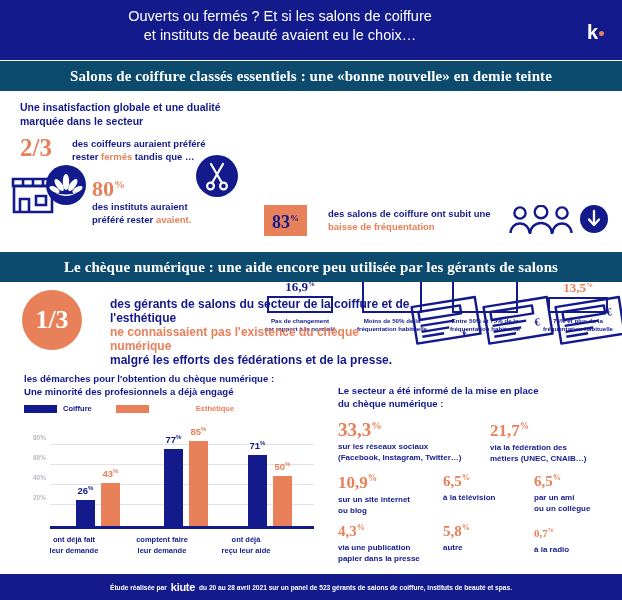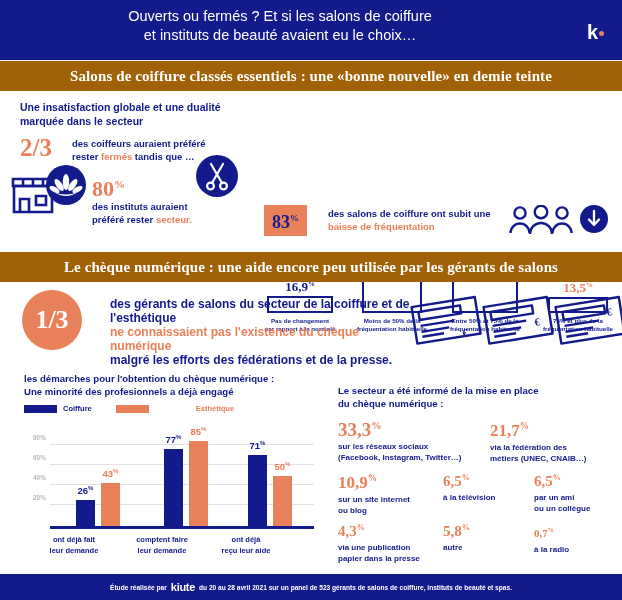--- a/index.html
+++ b/index.html
@@ -27,21 +27,21 @@
     color:#ffffff;font-weight:bold;font-size:20px;line-height:20px;
   }
   .logo .dot{
     display:inline-block;width:5px;height:5px;border-radius:50%;
     background:#e8805a;vertical-align:3px;margin-left:1px;
   }
 
   
   .banner{
     position:absolute;left:0;width:622px;height:30px;
-    background:#a16207;color:#ffffff;
+    background:#0c4a6e;color:#ffffff;
     font-family:"Liberation Serif", serif;
     font-weight:bold;font-size:15px;
     display:flex;align-items:center;justify-content:center;
     letter-spacing:.1px;
   }
   .banner1{top:61px;}
   .banner2{top:252px;}
 
   
   .sec1{position:absolute;left:0;top:95px;width:622px;height:150px;}
@@ -247,21 +247,21 @@
         <path d="M15 9 L26 28"></path>
         <path d="M27 9 L16 28"></path>
         <circle cx="14.5" cy="31" r="3.4"></circle>
         <circle cx="27.5" cy="31" r="3.4"></circle>
       </g>
     </svg>
 
     <div class="num80"><span>80</span><sup>%</sup></div>
     <div class="t80">
       <span>des instituts auraient</span><br>
-      <span>préféré rester </span><span class="or">secteur.</span>
+      <span>préféré rester </span><span class="or">avaient.</span>
     </div>
 
     <div class="badge83"><span>83</span><sup>%</sup></div>
     <div class="t83">
       <span>des salons de coiffure ont subit une</span><br>
       <span class="l2">baisse de fréquentation</span>
     </div>
 
     <svg class="icon-people" width="66" height="30" viewBox="0 0 66 30">
       <g fill="none" stroke="#131a8c" stroke-width="2.4">

